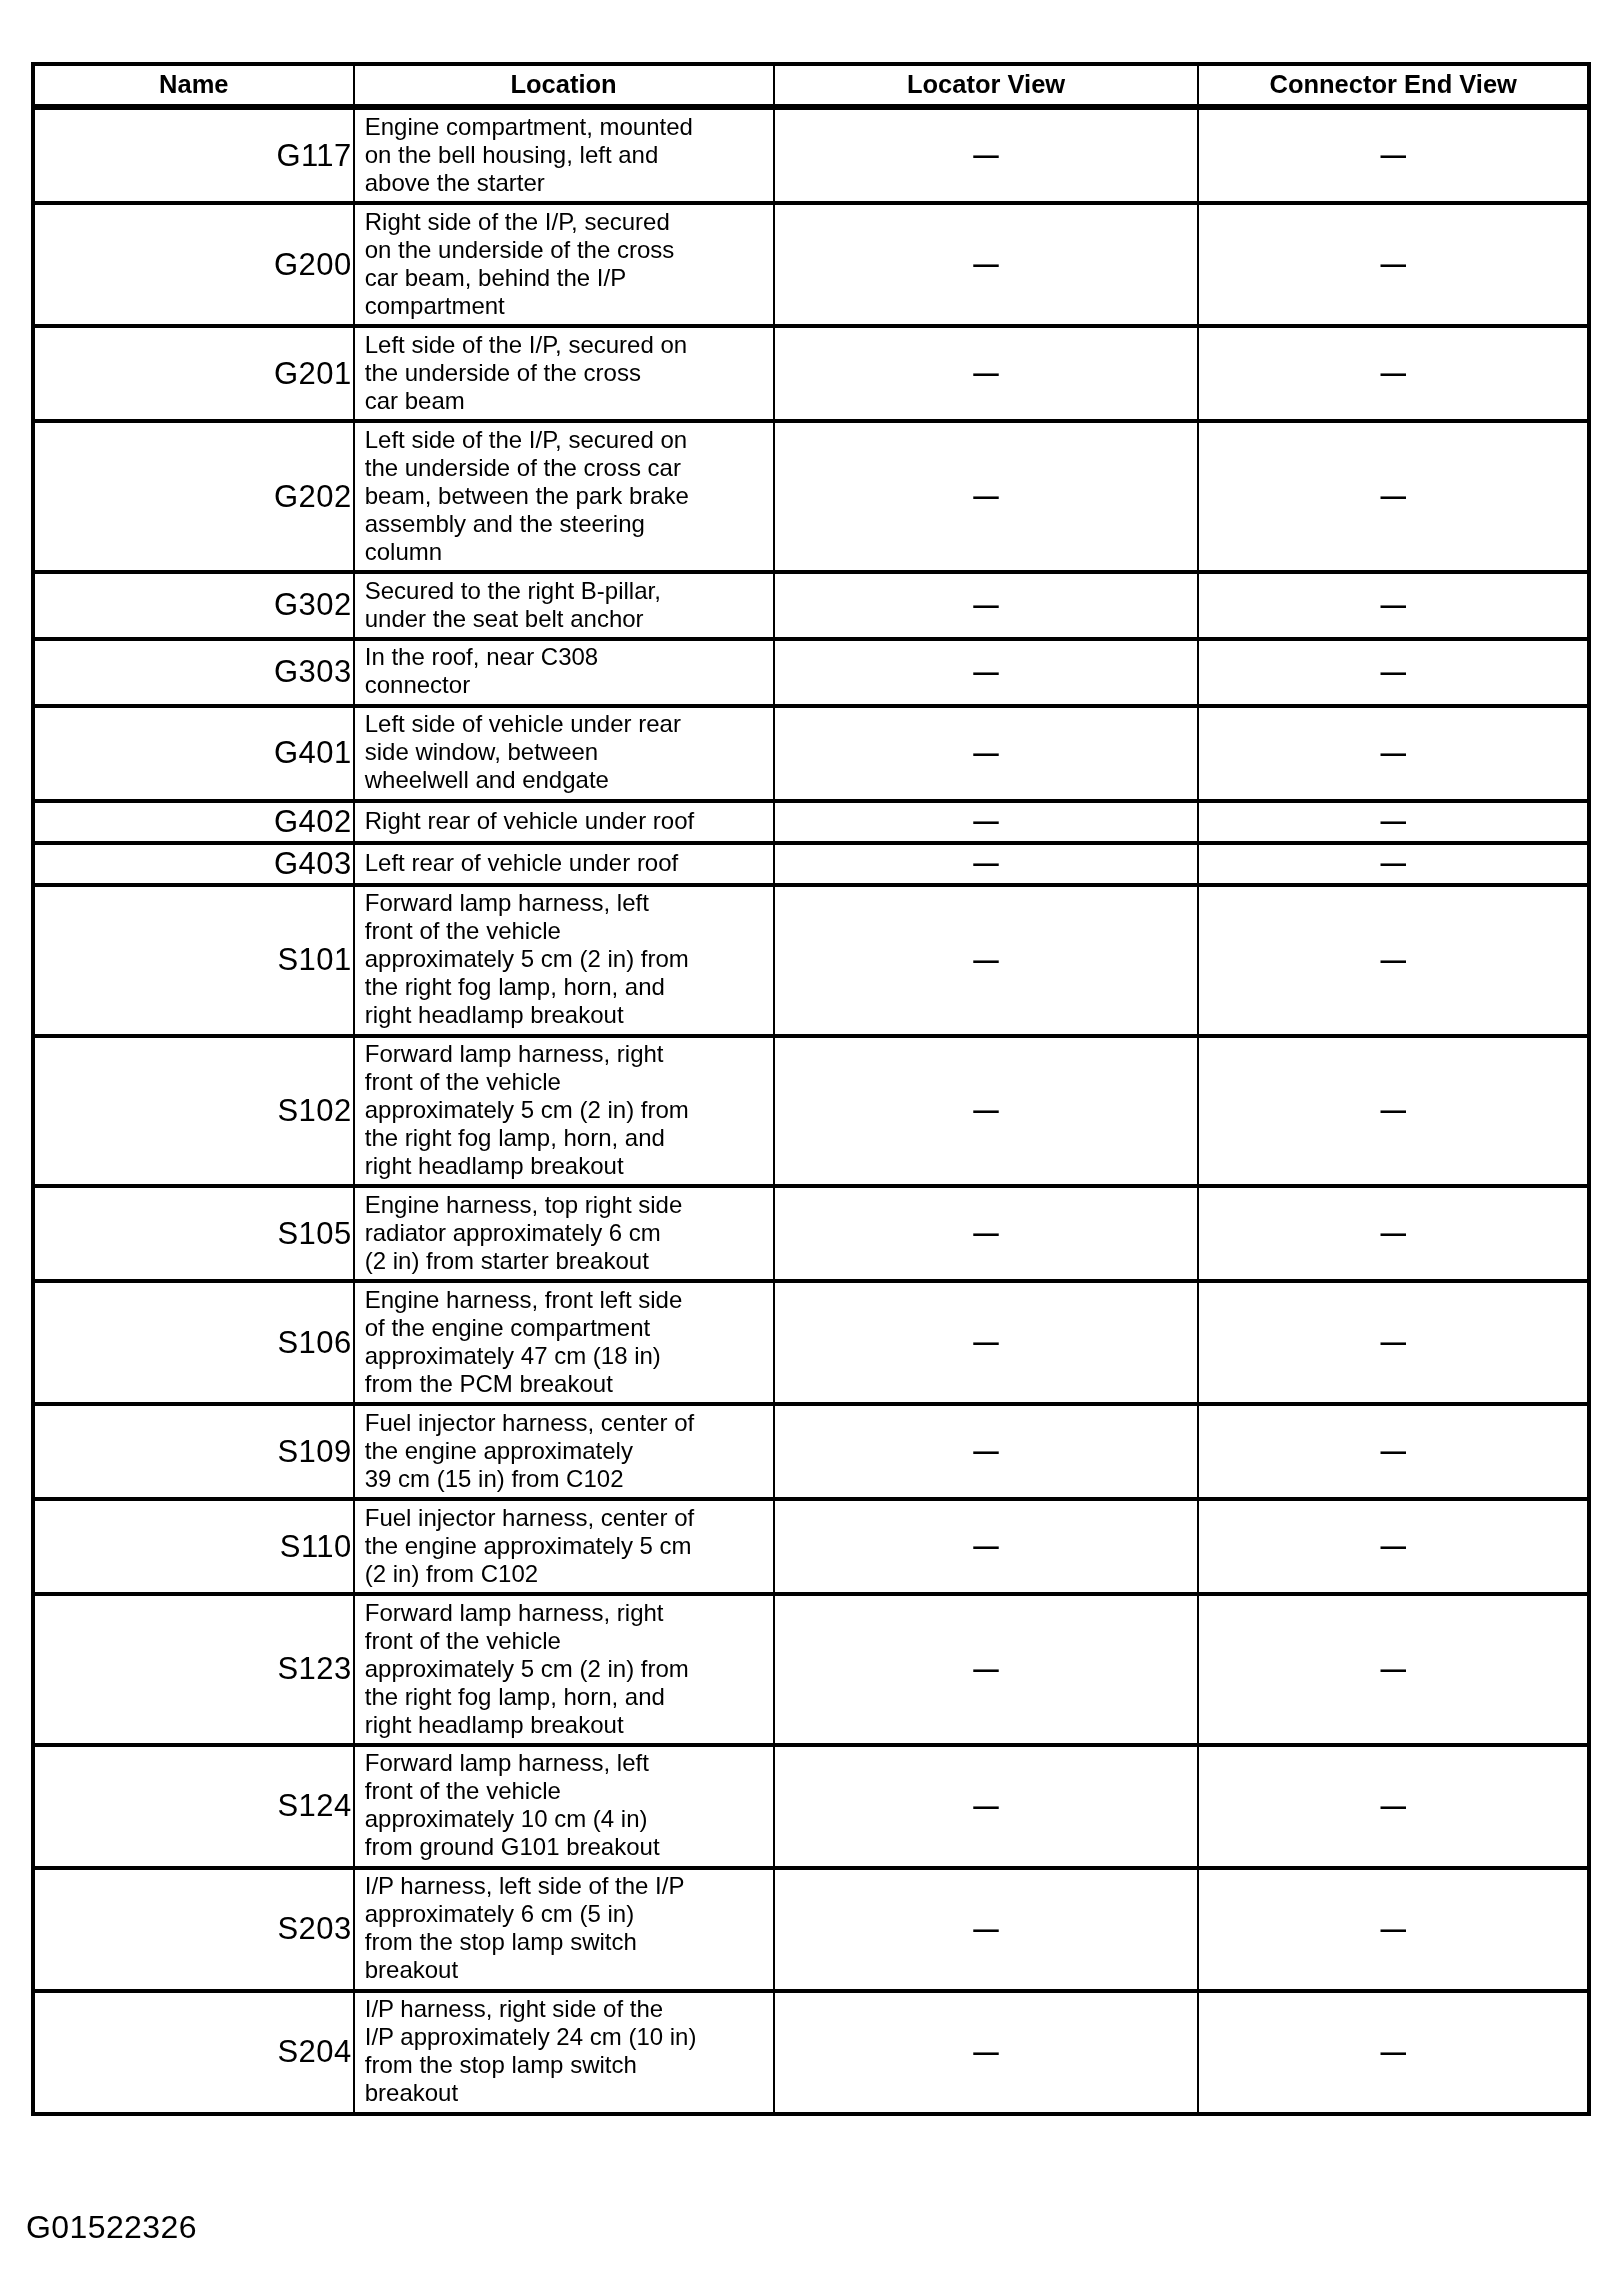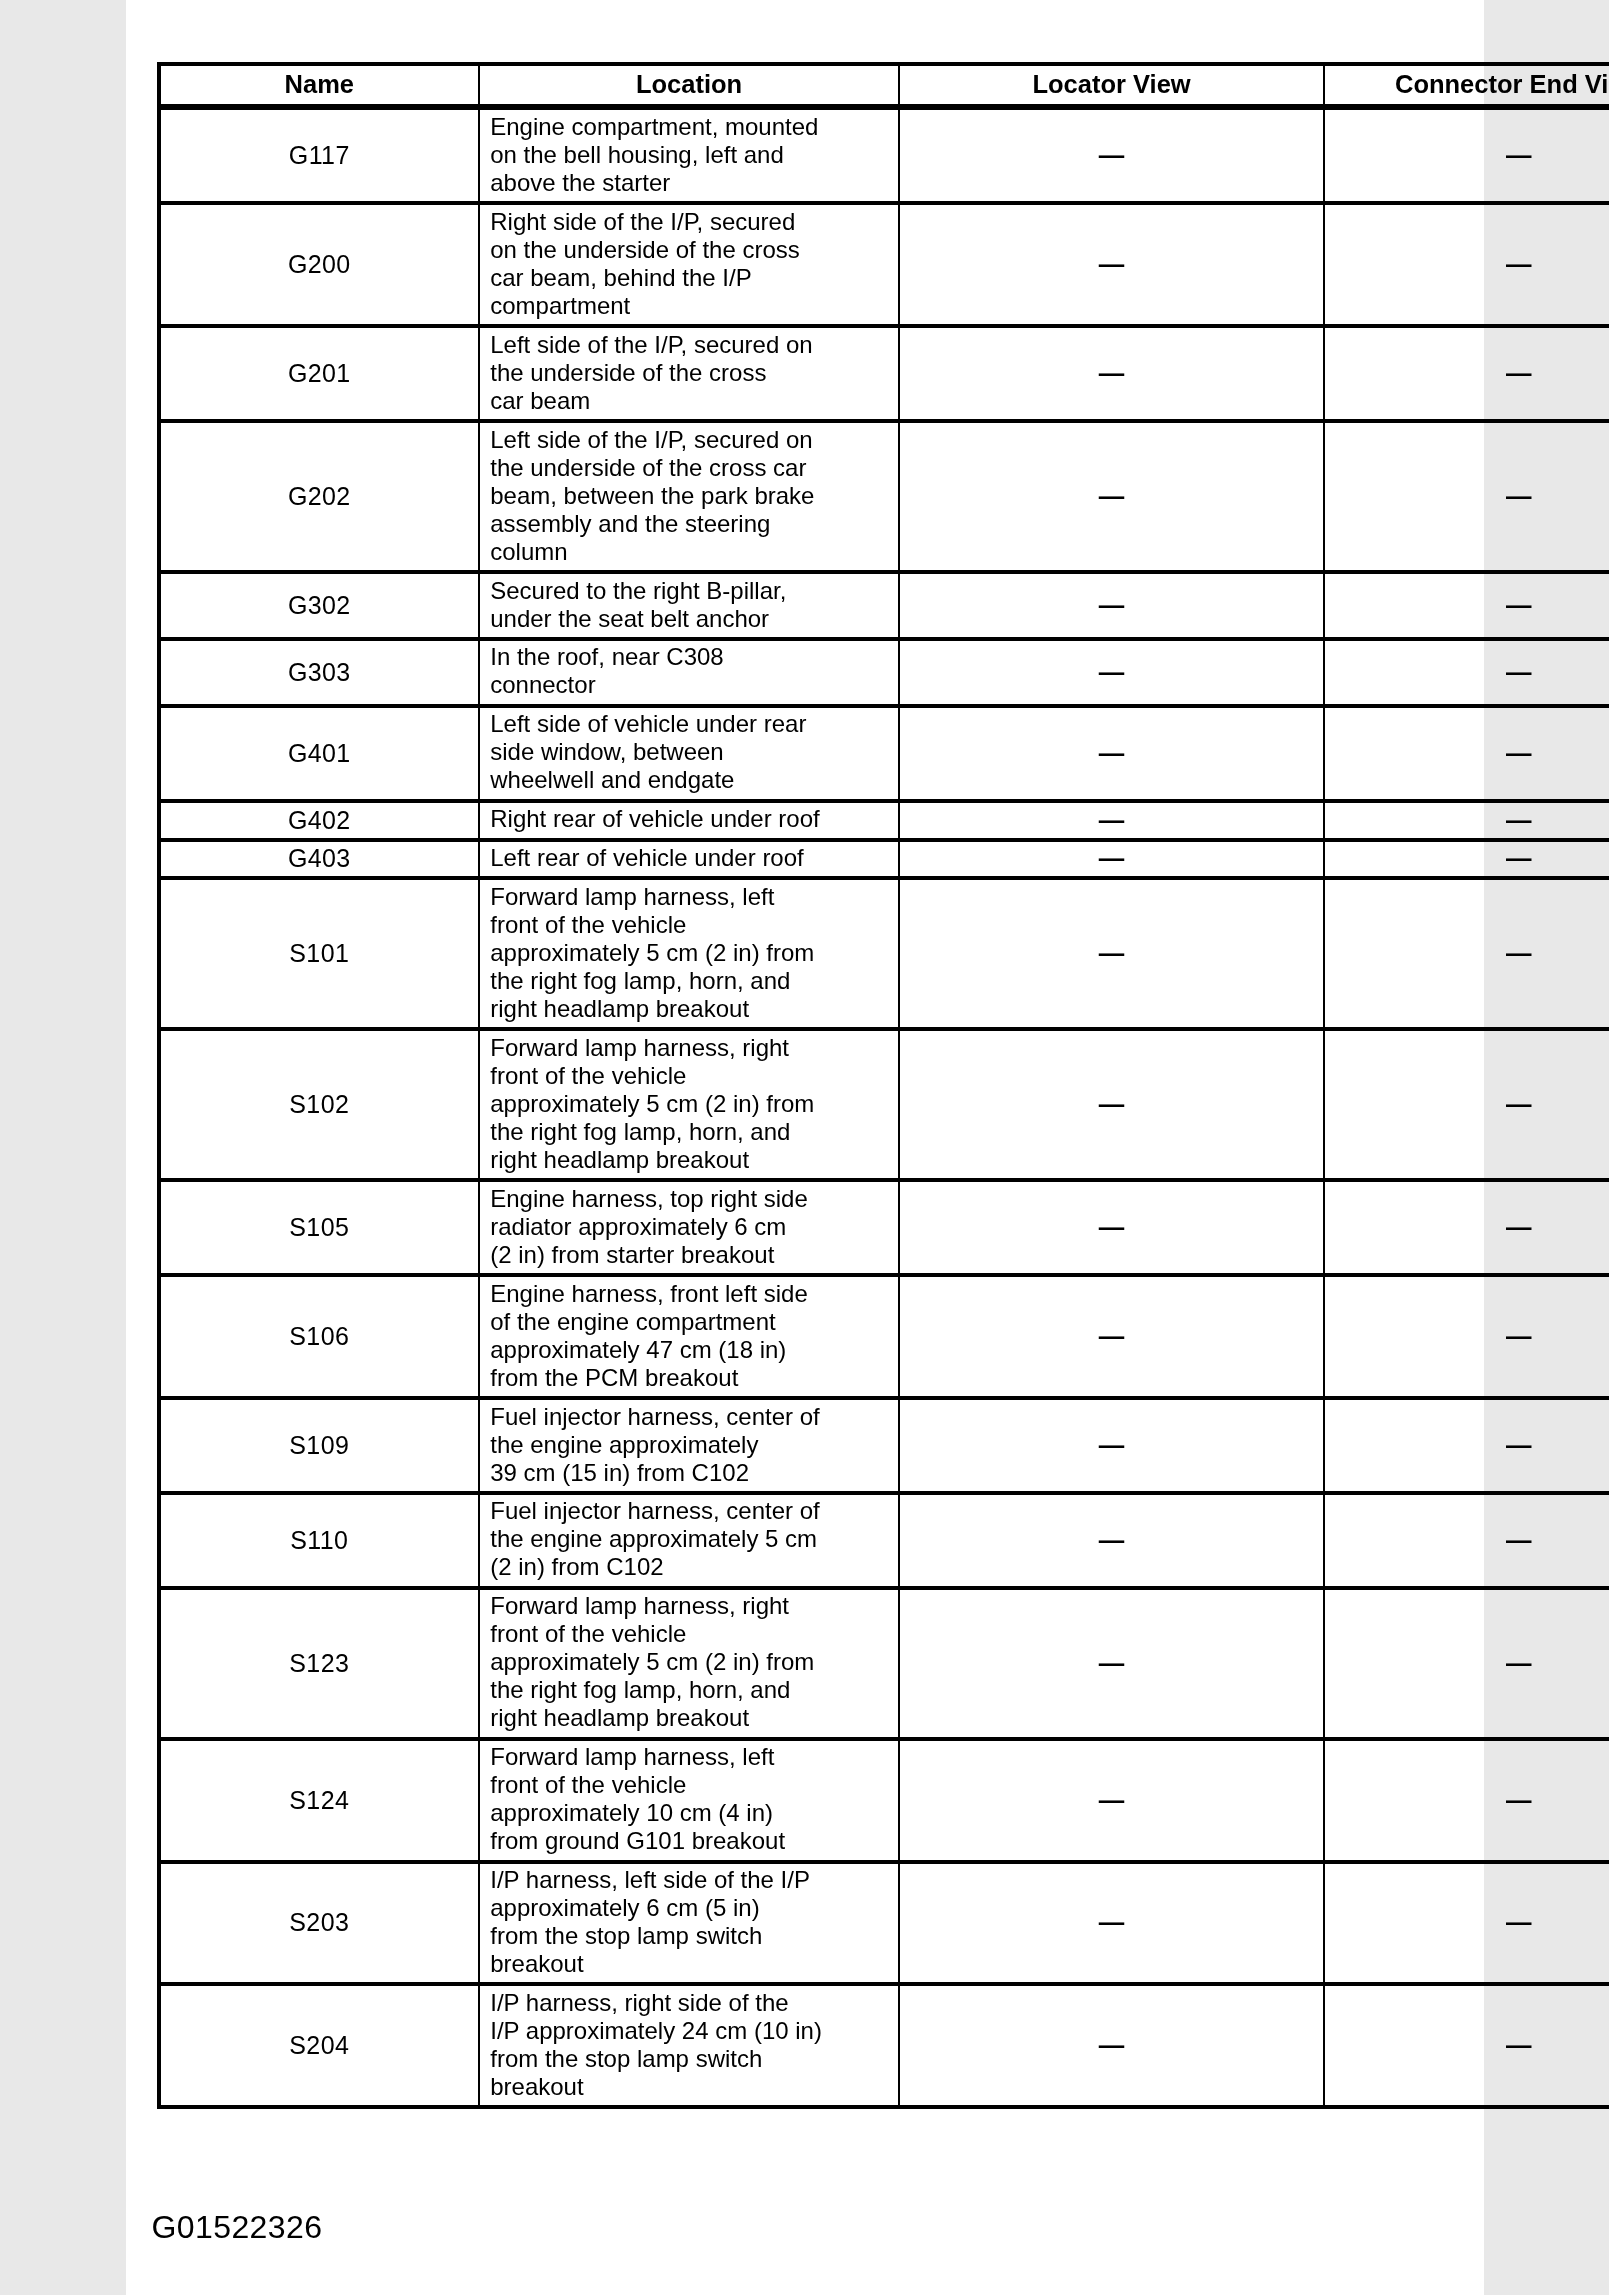--- a/index.html
+++ b/index.html
@@ -1,19 +1,19 @@
 <!DOCTYPE html>
 <html style="font-size:13.6px"><head>
 <meta charset="utf-8">
 <style>
   * { box-sizing: border-box; }
   html, body { margin: 0; padding: 0; background: #e8e8e8; }
   .page {
     position: relative;
-    width: 1358px;
+    width: 1609px;
     height: 2295px;
     margin: 0 auto;
     background: #ffffff;
     color: #000000;
     font-family: "Liberation Sans", "DejaVu Sans", sans-serif;
   }
   table.loc-table {
     position: absolute;
     left: 31px;
     top: 62px;
@@ -33,22 +33,22 @@
     vertical-align: middle;
     padding: 4.3px 3.4px 5.1px;
   }
   .loc-table td {
     border: 2.6px solid #000;
     border-top-width: 4.3px;
     border-bottom-width: 4.3px;
     vertical-align: middle;
   }
   td.name-cell {
-    text-align: center;
-    font-size: 25px;
+    text-align: right;
+    font-size: 31px;
     letter-spacing: 0.4px;
   }
   td.location-cell {
     font-size: 24px;
     line-height: 28px;
     padding: 2.6px 6.8px 4.3px 10.2px;
     white-space: pre-line;
     margin-left: 41px;
   }
   td.view-cell {

